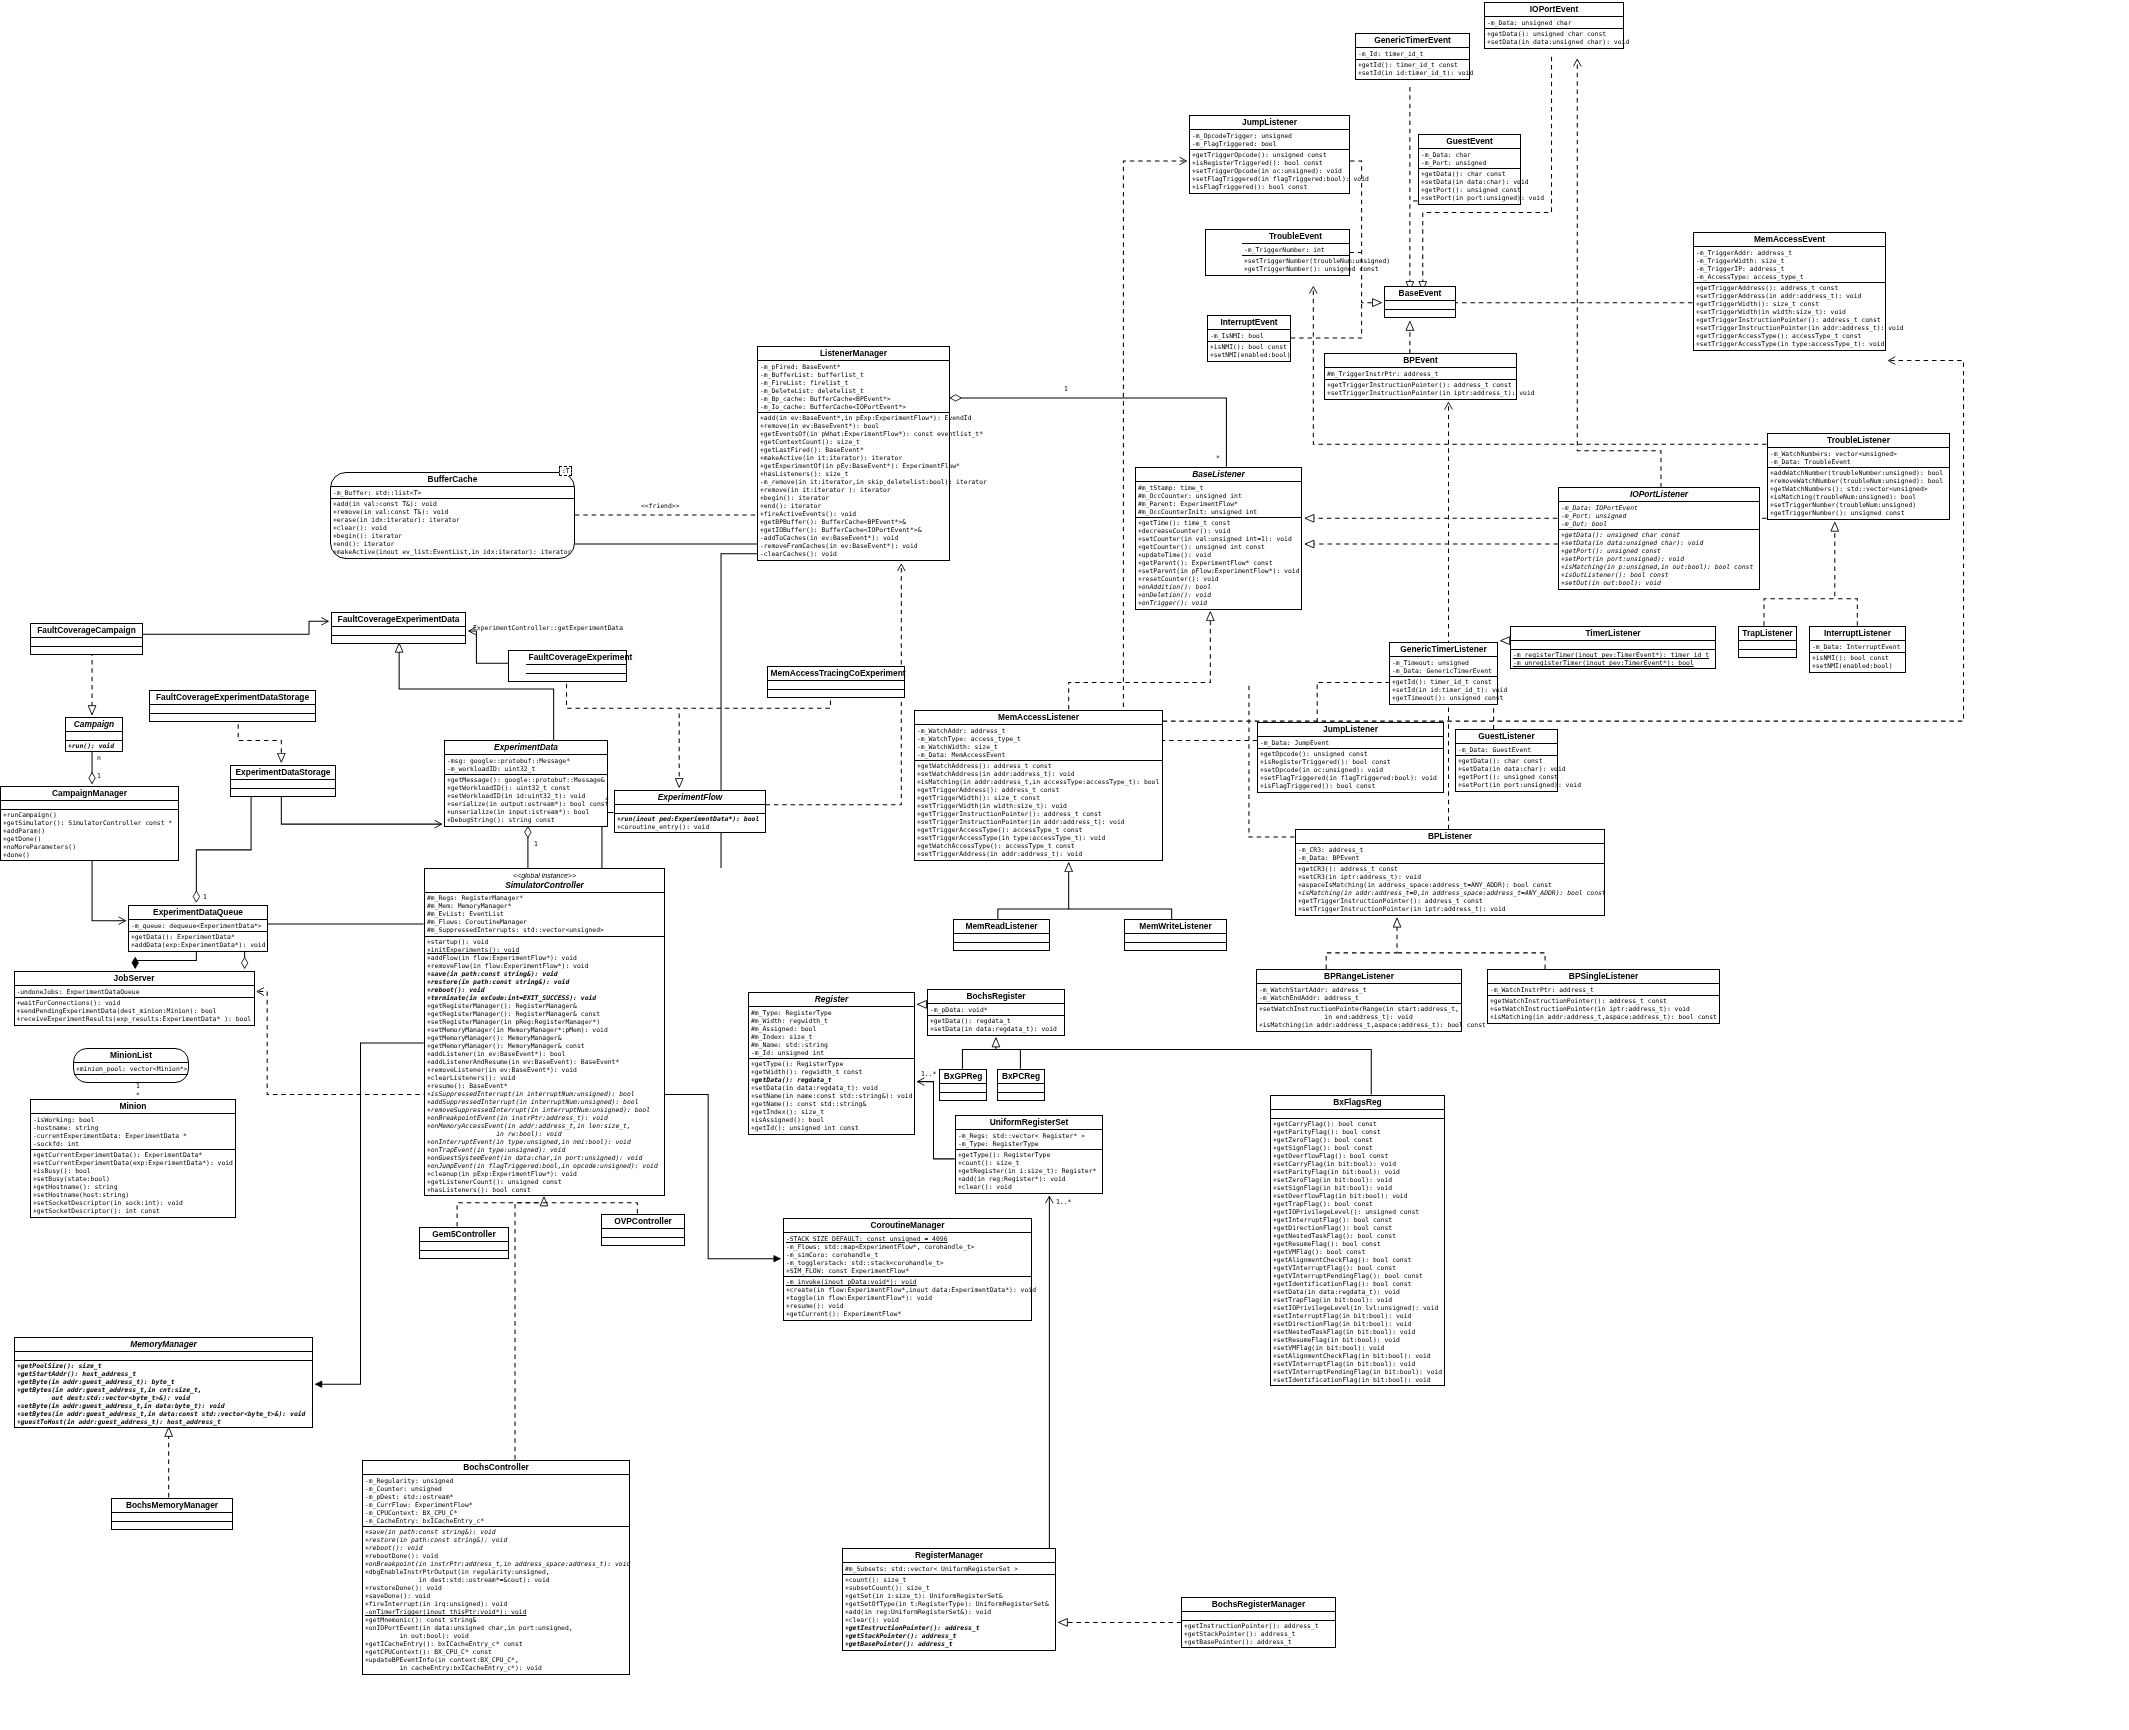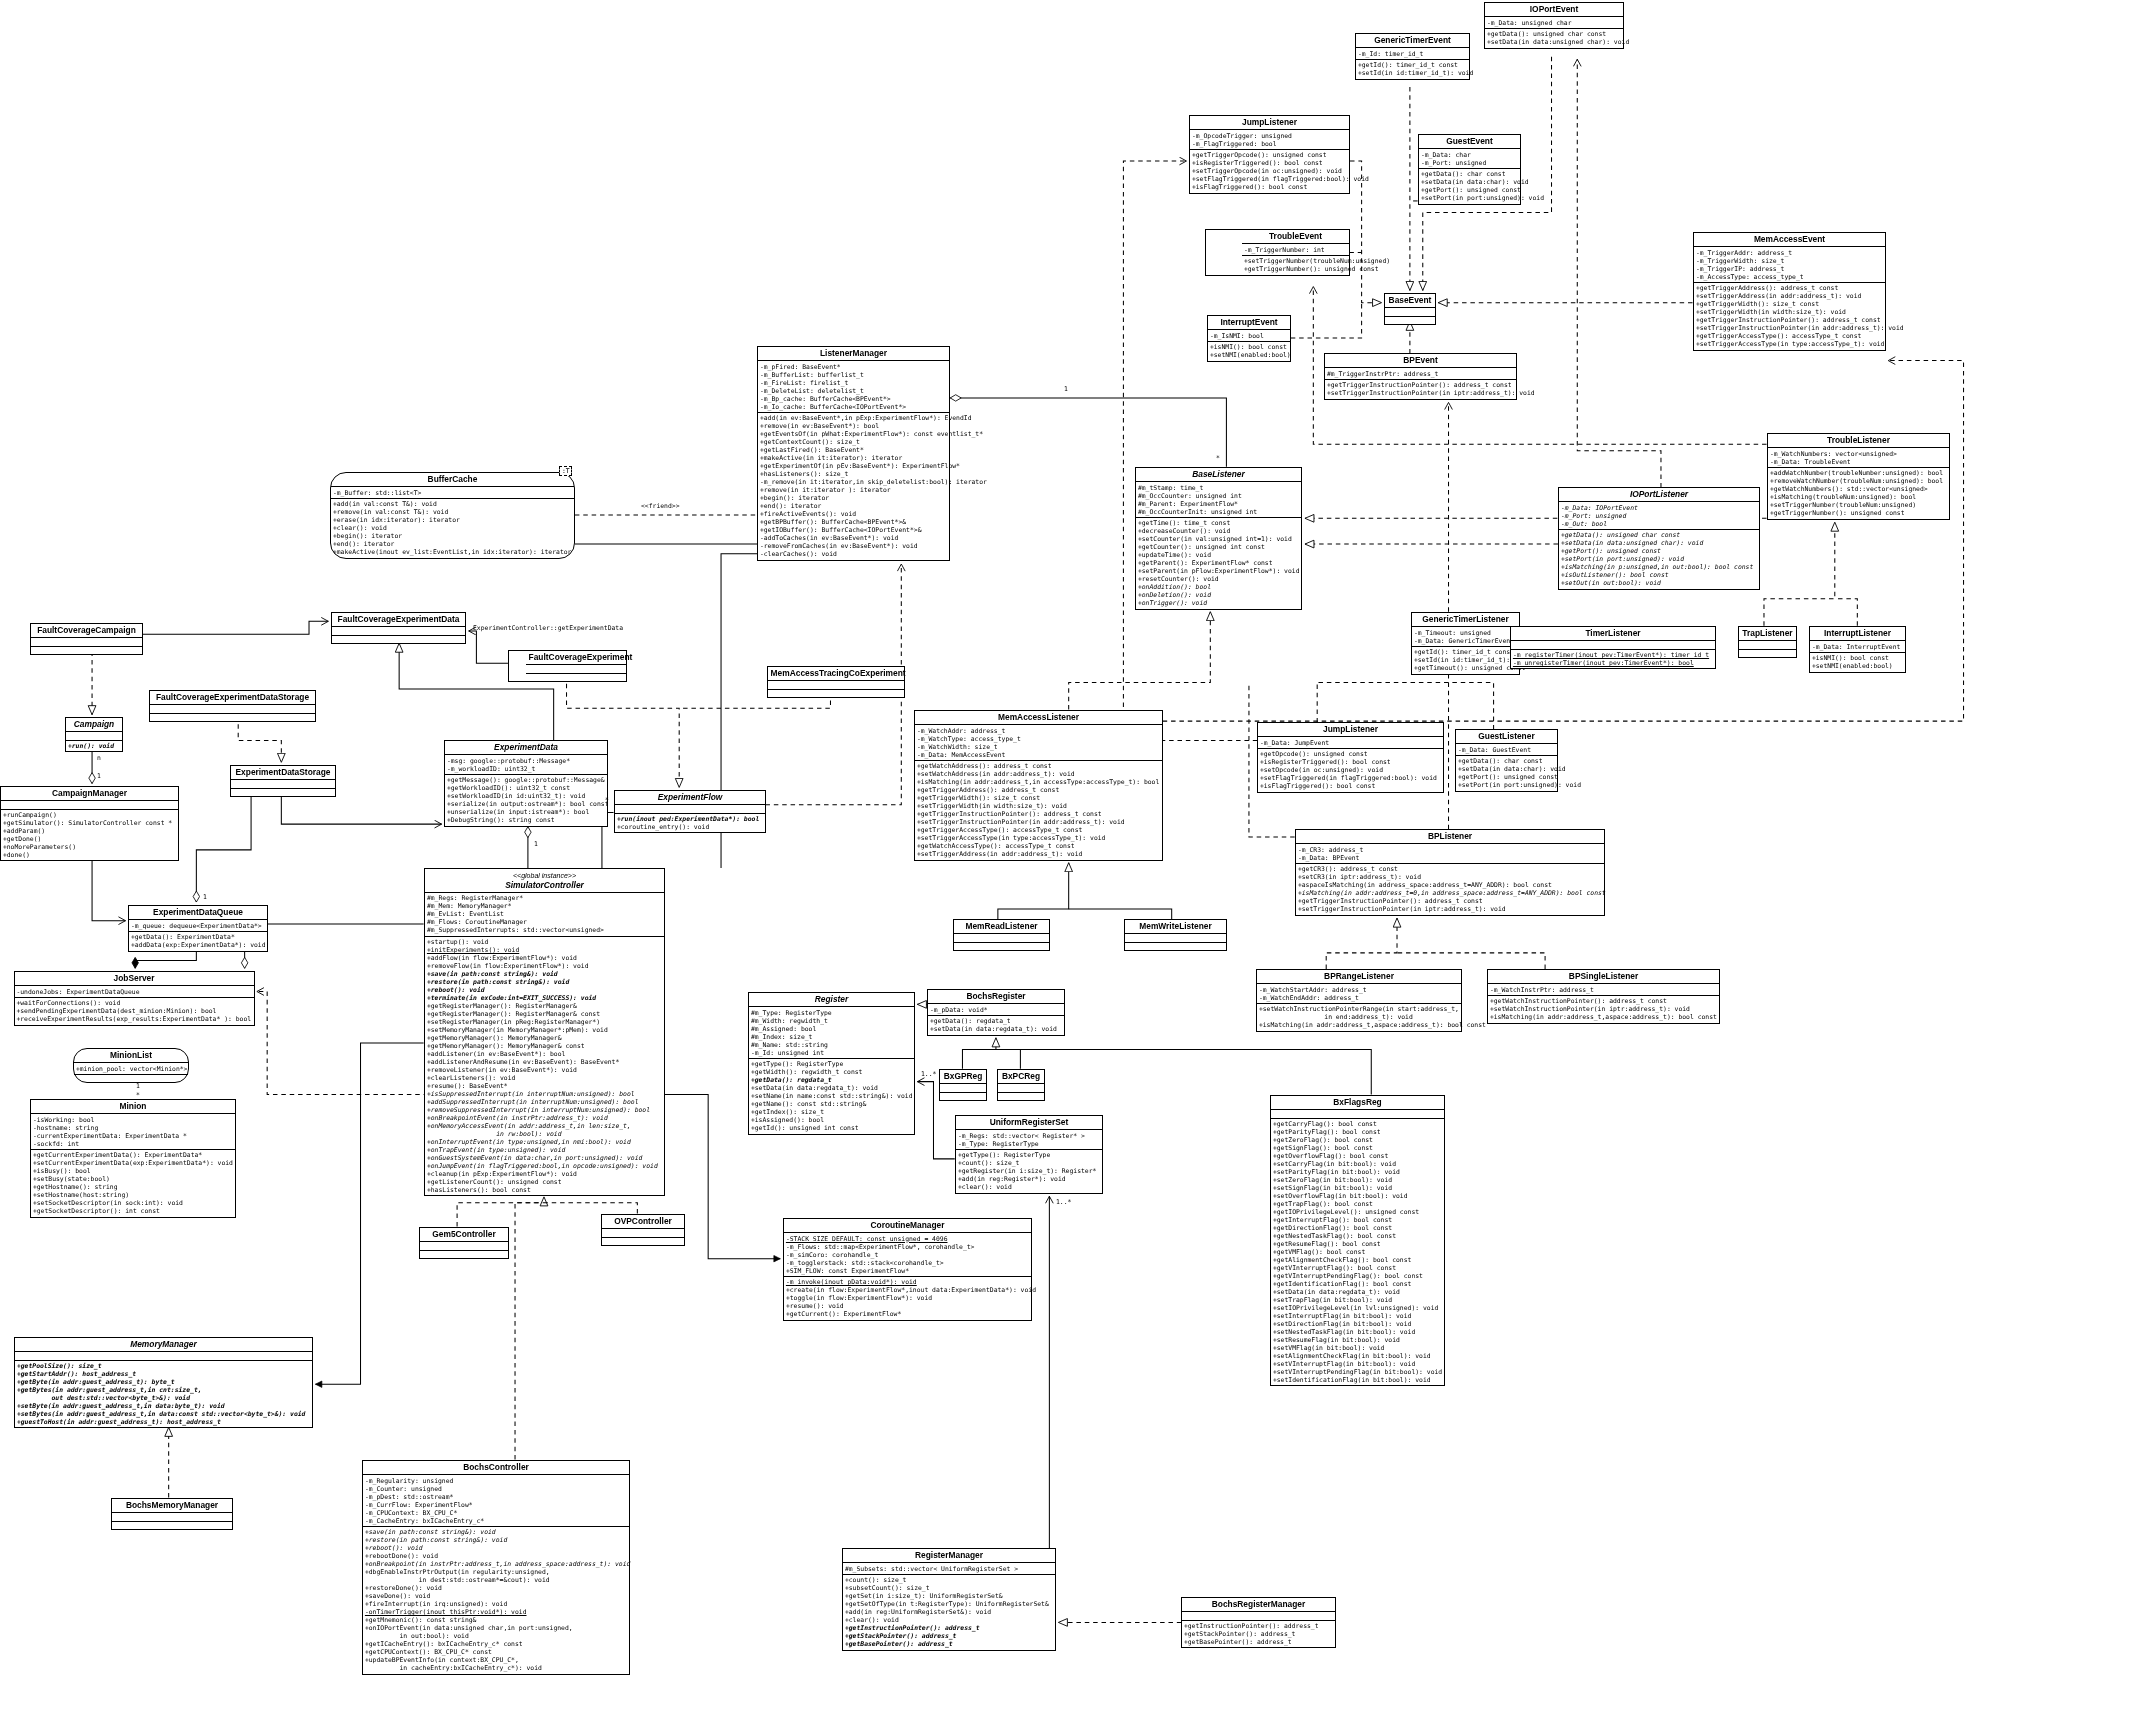--- a/index.html
+++ b/index.html
@@ -174,21 +174,21 @@
         <div class="ln">+getTriggerAddress(): address_t const</div>
         <div class="ln">+setTriggerAddress(in addr:address_t): void</div>
         <div class="ln">+getTriggerWidth(): size_t const</div>
         <div class="ln">+setTriggerWidth(in width:size_t): void</div>
         <div class="ln">+getTriggerInstructionPointer(): address_t const</div>
         <div class="ln">+setTriggerInstructionPointer(in addr:address_t): void</div>
         <div class="ln">+getTriggerAccessType(): accessType_t const</div>
         <div class="ln">+setTriggerAccessType(in type:accessType_t): void</div>
       </div>
     </div>
-    <div class="uml" style="left: 1384px; top: 293px; width: 52px;">
+    <div class="uml" style="left: 1384px; top: 286px; width: 72px;">
       <div class="t"><span>BaseEvent</span></div>
       <div class="c a"></div>
       <div class="c m"></div>
     </div>
     <div class="uml" style="left: 1207px; top: 315px; width: 84px;">
       <div class="t"><span>InterruptEvent</span></div>
       <div class="c a">
         <div class="ln">-m_IsNMI: bool</div>
       </div>
       <div class="c m">
@@ -299,21 +299,21 @@
       <div class="c m">
         <div class="ln">+getData(): unsigned char const</div>
         <div class="ln">+setData(in data:unsigned char): void</div>
         <div class="ln">+getPort(): unsigned const</div>
         <div class="ln">+setPort(in port:unsigned): void</div>
         <div class="ln">+isMatching(in p:unsigned,in out:bool): bool const</div>
         <div class="ln">+isOutListener(): bool const</div>
         <div class="ln">+setOut(in out:bool): void</div>
       </div>
     </div>
-    <div class="uml" style="left: 1389px; top: 612px; width: 109px; margin-left: 22px;">
+    <div class="uml" style="left: 1389px; top: 642px; width: 109px;">
       <div class="t"><span>GenericTimerListener</span></div>
       <div class="c a">
         <div class="ln">-m_Timeout: unsigned</div>
         <div class="ln">-m_Data: GenericTimerEvent</div>
       </div>
       <div class="c m">
         <div class="ln">+getId(): timer_id_t const</div>
         <div class="ln">+setId(in id:timer_id_t): void</div>
         <div class="ln">+getTimeout(): unsigned const</div>
       </div>

